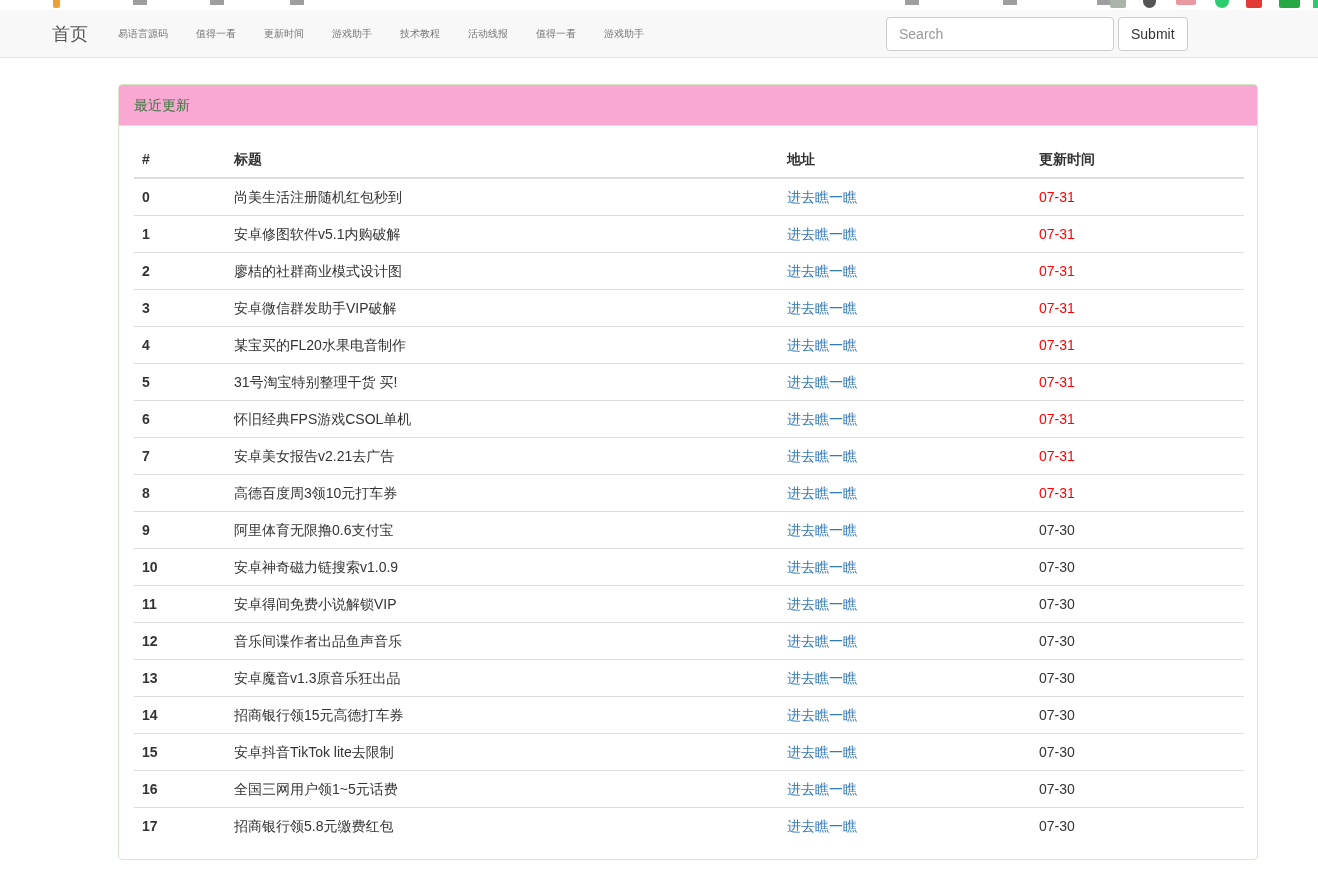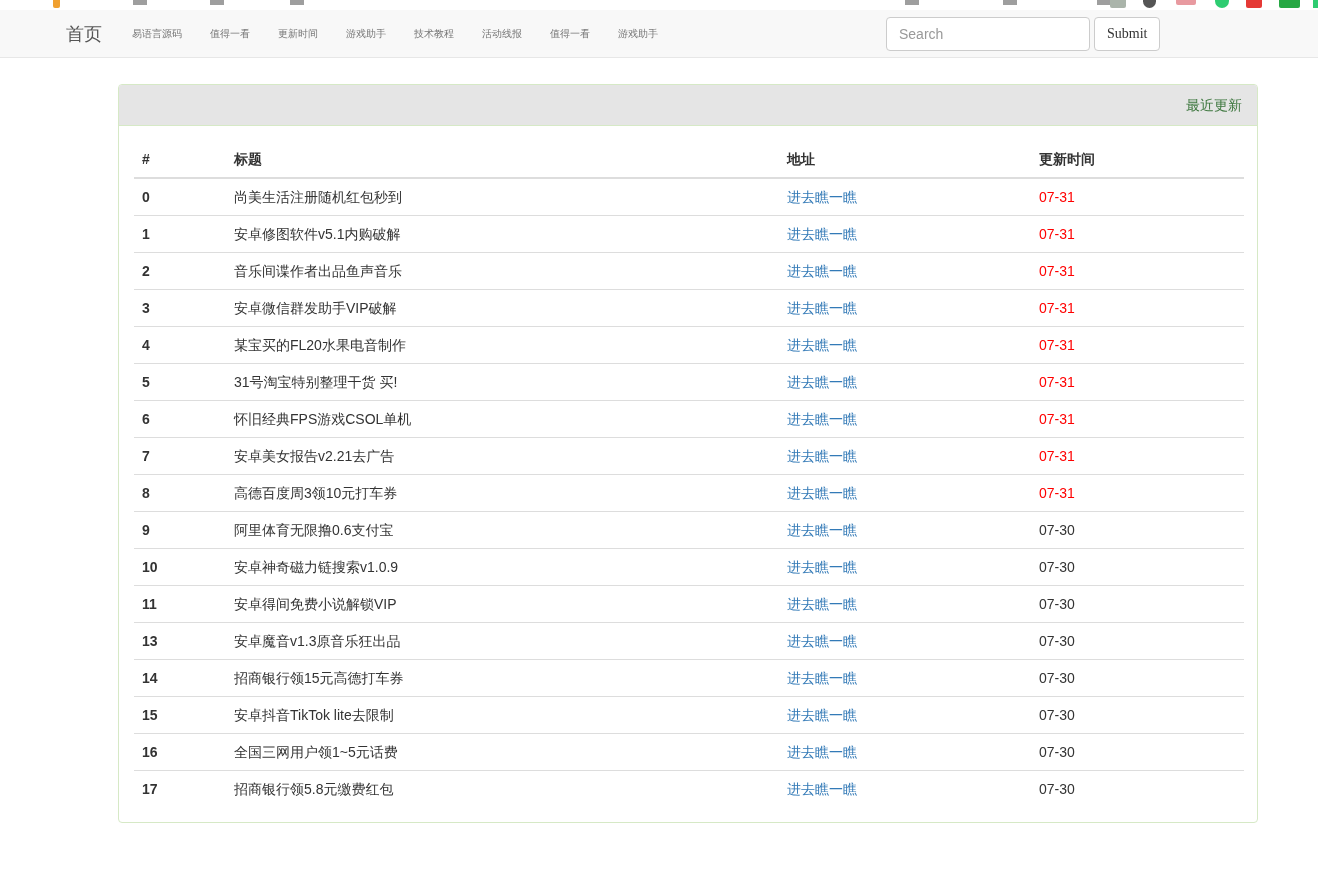--- a/index.html
+++ b/index.html
@@ -6,40 +6,40 @@
   html,body { width:1318px; height:889px; overflow:hidden; background:#fff;
     font-family:"Liberation Sans","DejaVu Sans",sans-serif; }
 
   
   .browser-strip { position:relative; width:100%; height:10px; background:#fff; }
   .browser-strip .chip { position:absolute; top:0; }
 
   
   .navbar { position:relative; height:48px; background:#f8f8f8;
     border-bottom:1px solid #e7e7e7; }
-  .navbar-inner { height:100%; display:flex; align-items:center; padding-left:66px; }
+  .navbar-inner { height:100%; display:flex; align-items:center; padding-left:52px; }
   .navbar-brand { font-size:18px; color:#555; text-decoration:none; padding-right:16px;
     line-height:48px; }
   .nav-link { font-size:10px; color:#777; text-decoration:none; padding:0 14px;
     line-height:48px; display:inline-block; }
   .search-form { position:absolute; top:7px; left:886px; display:flex; }
-  .search-input { width:204px; height:34px; border:1px solid #ccc; border-radius:4px;
+  .search-input { width:228px; height:34px; border:1px solid #ccc; border-radius:4px;
     padding:6px 12px; font-size:14px; color:#555; outline:none;
     font-family:"Liberation Sans","DejaVu Sans",sans-serif; }
   .search-input::placeholder { color:#999; }
   .submit-btn { margin-left:4px; height:34px; padding:6px 12px; font-size:14px;
     color:#333; background:#fff; border:1px solid #ccc; border-radius:4px; cursor:pointer;
-    font-family:Liberation Serif, serif; }
+    font-family:Liberation Sans, sans-serif; }
 
   
   .panel { margin:26px 0 0 118px; width:1140px; background:#fff;
     border:1px solid #d6e9c6; border-radius:4px; }
-  .panel-heading { background:#e5e5e5; color:#3c763d; padding:10px 15px;
+  .panel-heading { background:#f9a8d4; color:#3c763d; padding:10px 15px;
     font-size:14px; line-height:20px; border-bottom:1px solid #d6e9c6;
-    border-radius:3px 3px 0 0;text-align:right; }
+    border-radius:3px 3px 0 0; }
   .panel-body { padding:15px; }
 
   
   table { width:1110px; table-layout:fixed; border-collapse:collapse;
     font-size:14px; color:#333; }
   th, td { text-align:left; padding:8px; line-height:20px; vertical-align:top;
     overflow:hidden; white-space:nowrap; }
   thead th { border-bottom:2px solid #ddd; font-weight:bold; }
   tbody th, tbody td { border-top:1px solid #ddd; }
   tbody th { font-weight:bold; }
@@ -103,21 +103,21 @@
             <td class="date-red">07-31</td>
           </tr>
           <tr>
             <th>1</th>
             <td>安卓修图软件v5.1内购破解</td>
             <td><a href="#">进去瞧一瞧</a></td>
             <td class="date-red">07-31</td>
           </tr>
           <tr>
             <th>2</th>
-            <td>音乐间谍作者出品鱼声音乐</td>
+            <td>廖桔的社群商业模式设计图</td>
             <td><a href="#">进去瞧一瞧</a></td>
             <td class="date-red">07-31</td>
           </tr>
           <tr>
             <th>3</th>
             <td>安卓微信群发助手VIP破解</td>
             <td><a href="#">进去瞧一瞧</a></td>
             <td class="date-red">07-31</td>
           </tr>
           <tr>
@@ -162,20 +162,26 @@
             <td><a href="#">进去瞧一瞧</a></td>
             <td>07-30</td>
           </tr>
           <tr>
             <th>11</th>
             <td>安卓得间免费小说解锁VIP</td>
             <td><a href="#">进去瞧一瞧</a></td>
             <td>07-30</td>
           </tr>
           <tr>
+            <th>12</th>
+            <td>音乐间谍作者出品鱼声音乐</td>
+            <td><a href="#">进去瞧一瞧</a></td>
+            <td>07-30</td>
+          </tr>
+          <tr>
             <th>13</th>
             <td>安卓魔音v1.3原音乐狂出品</td>
             <td><a href="#">进去瞧一瞧</a></td>
             <td>07-30</td>
           </tr>
           <tr>
             <th>14</th>
             <td>招商银行领15元高德打车券</td>
             <td><a href="#">进去瞧一瞧</a></td>
             <td>07-30</td>

